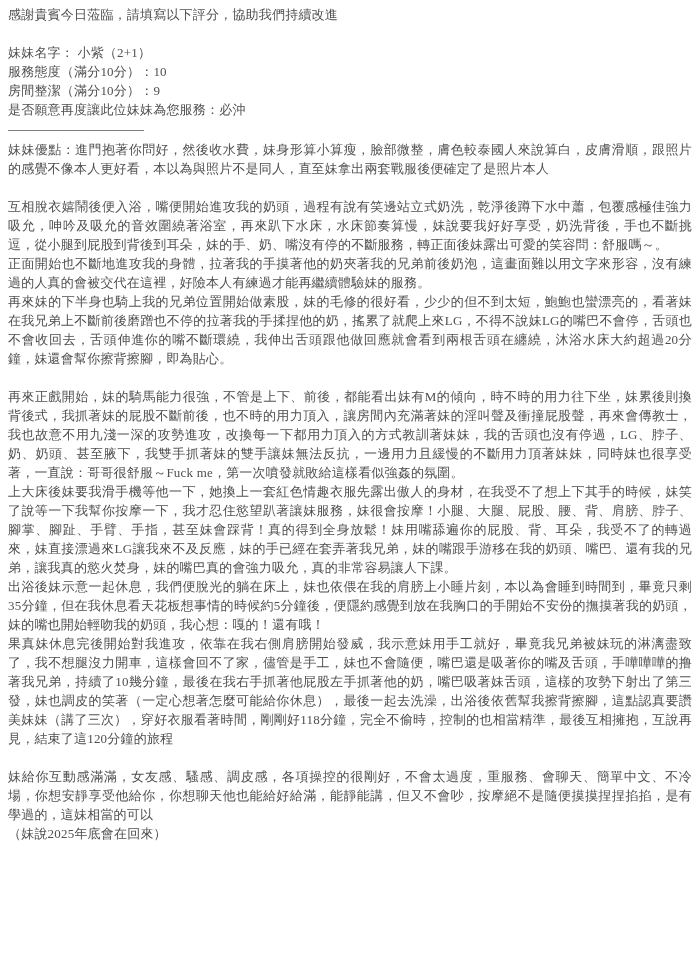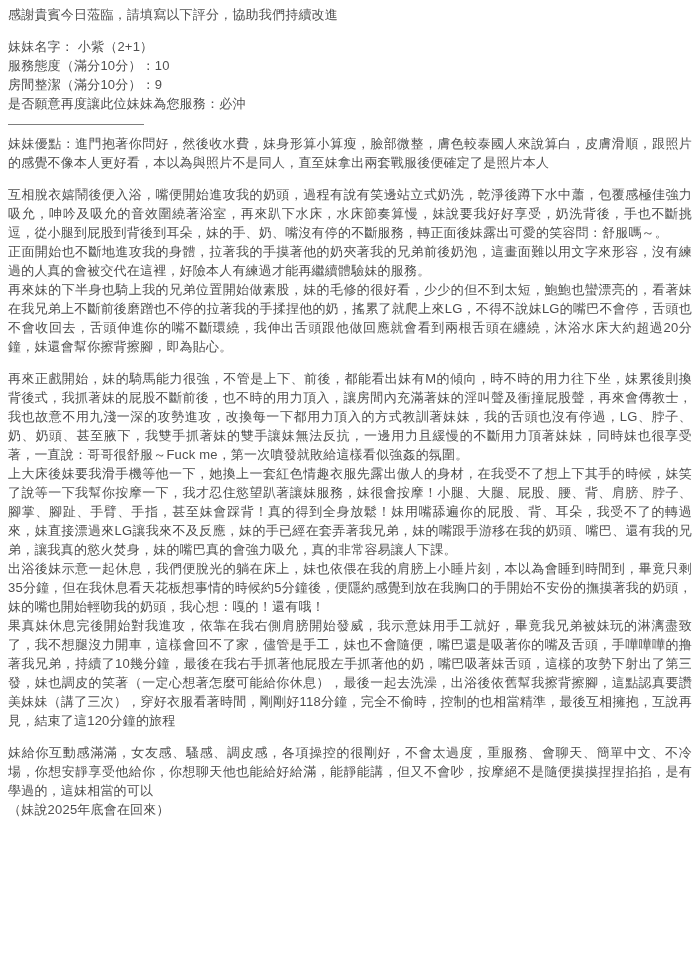--- a/index.html
+++ b/index.html
@@ -12,22 +12,22 @@
     min-height: 965px;
     box-sizing: border-box;
     padding: 5px 8px 10px 8px;
     font-family: "Liberation Sans", sans-serif;
     font-size: 13px;
     line-height: 19px;
     color: #4f4f4f;
     letter-spacing: 0.2px;
     text-align: justify;
   }
-  .page p { margin: 0; }
-  .block { margin-top: 13px; }
+  .page p { margin: 0; font-family: Liberation Serif, serif; }
+  .block { margin-top: 19px; }
   .divider {
     width: 136px;
     border: none;
     border-top: 1px solid #7d7d7d;
     margin: 11px 0 9px 0;
     height: 0;
   }
 </style>
 </head>
 <body>

